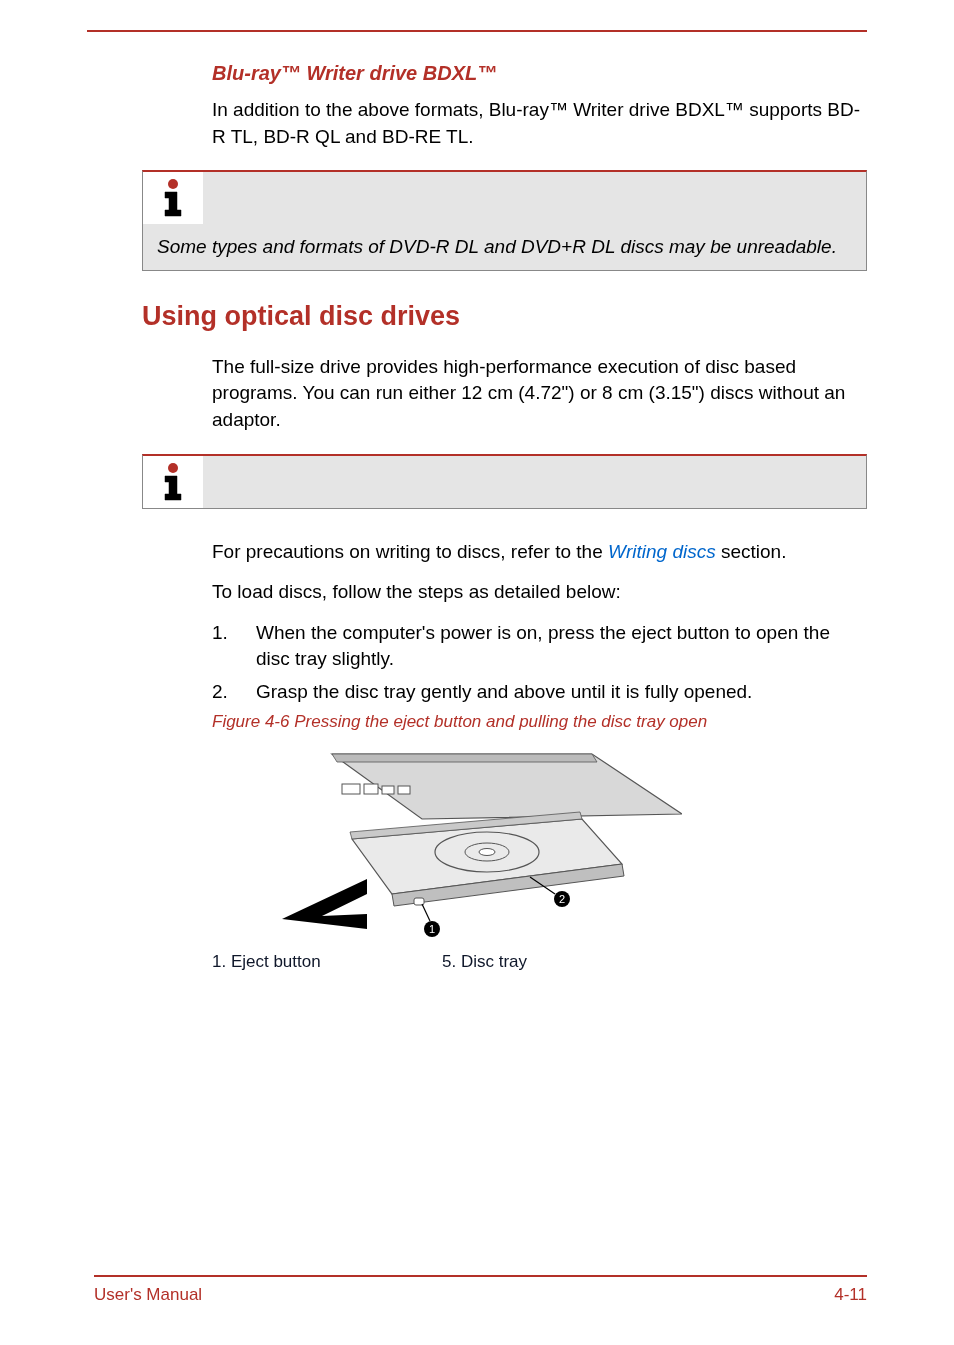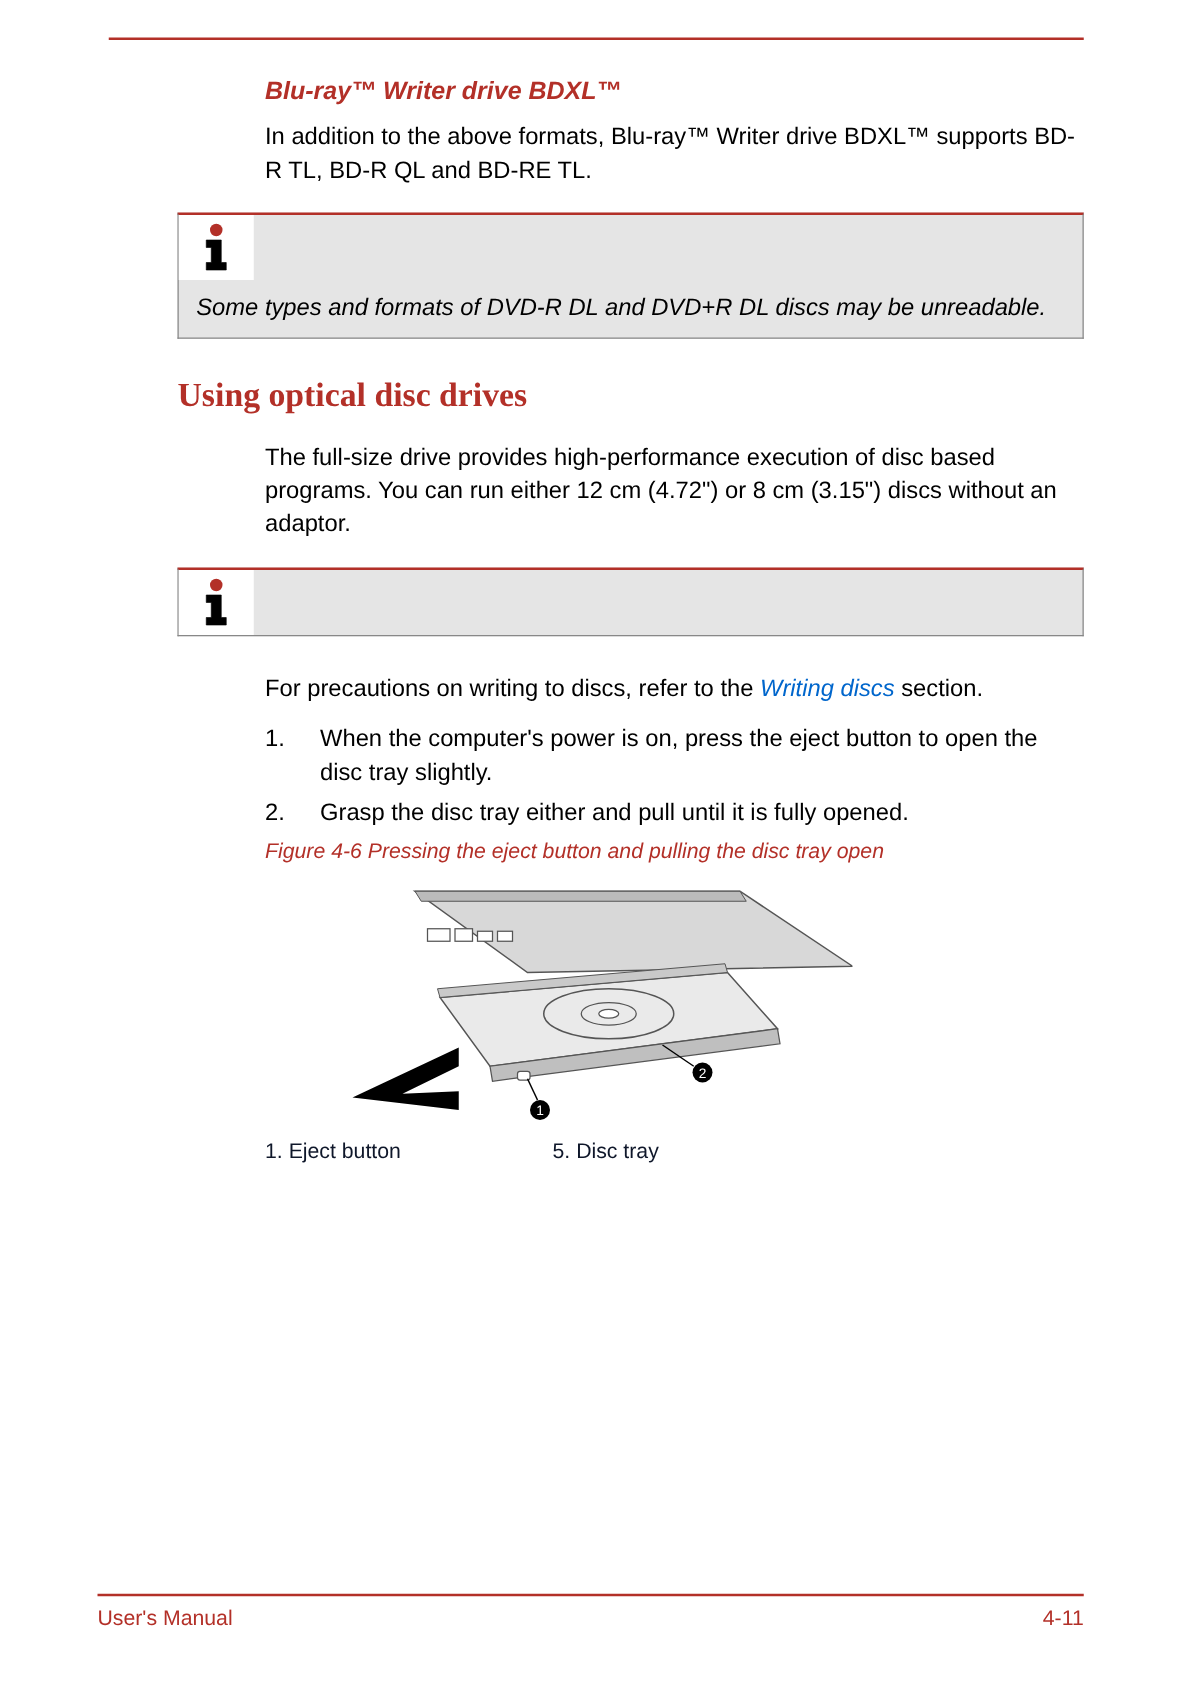--- a/index.html
+++ b/index.html
@@ -62,21 +62,20 @@
       flex: 1;
       line-height: 1.35;
     }
     .section-heading {
       color: #b33028;
       font-weight: bold;
       font-size: 27px;
       margin-left: 55px;
       margin-bottom: 22px;
       margin-top: 26px;
-      font-family: Liberation Serif, serif;
     }
     .link {
       color: #0066cc;
       font-style: italic;
       text-decoration: none;
     }
     .ol {
       margin-left: 125px;
       list-style: none;
     }
@@ -107,21 +106,21 @@
       margin-left: 125px;
       display: flex;
       color: #0f172a;
       font-size: 17px;
     }
     .figure-legend .leg1 {
       width: 230px;
     }
     .footer {
       position: absolute;
-      left: 78px;
+      left: 94px;
       right: 87px;
       bottom: 40px;
     }
     .footer-rule {
       border-top: 2px solid #b33028;
       margin-bottom: 8px;
     }
     .footer-row {
       display: flex;
       justify-content: space-between;
@@ -162,29 +161,30 @@
         <circle cx="20" cy="8" r="5" fill="#b33028"></circle>
         <path d="M14 16 L24 16 L24 34 L28 34 L28 40 L12 40 L12 34 L16 34 L16 22 L12 22 L12 16 Z" fill="#000" stroke="#000" stroke-width="0.5"></path>
       </svg>
     </div>
   </div>
 
   <div class="body-text para-gap">
     <span>For precautions on writing to discs, refer to the </span><a href="#" class="link">Writing discs</a><span> section.</span>
   </div>
 
+  <div class="body-text para-gap">To load discs, follow the steps as detailed below:</div>
 
   <ol class="ol">
     <li>
       <span class="num">1.</span>
       <span>When the computer's power is on, press the eject button to open the disc tray slightly.</span>
     </li>
     <li>
       <span class="num">2.</span>
-      <span>Grasp the disc tray either and pull until it is fully opened.</span>
+      <span>Grasp the disc tray gently and above until it is fully opened.</span>
     </li>
   </ol>
 
   <div class="figure-caption">Figure 4-6 Pressing the eject button and pulling the disc tray open</div>
 
   <svg class="figure-image" viewBox="0 0 410 200">
     <defs>
       <marker id="arrowhead" markerWidth="10" markerHeight="10" refX="2" refY="5" orient="auto">
         <polygon points="10 0, 0 5, 10 10" fill="#000"></polygon>
       </marker>

